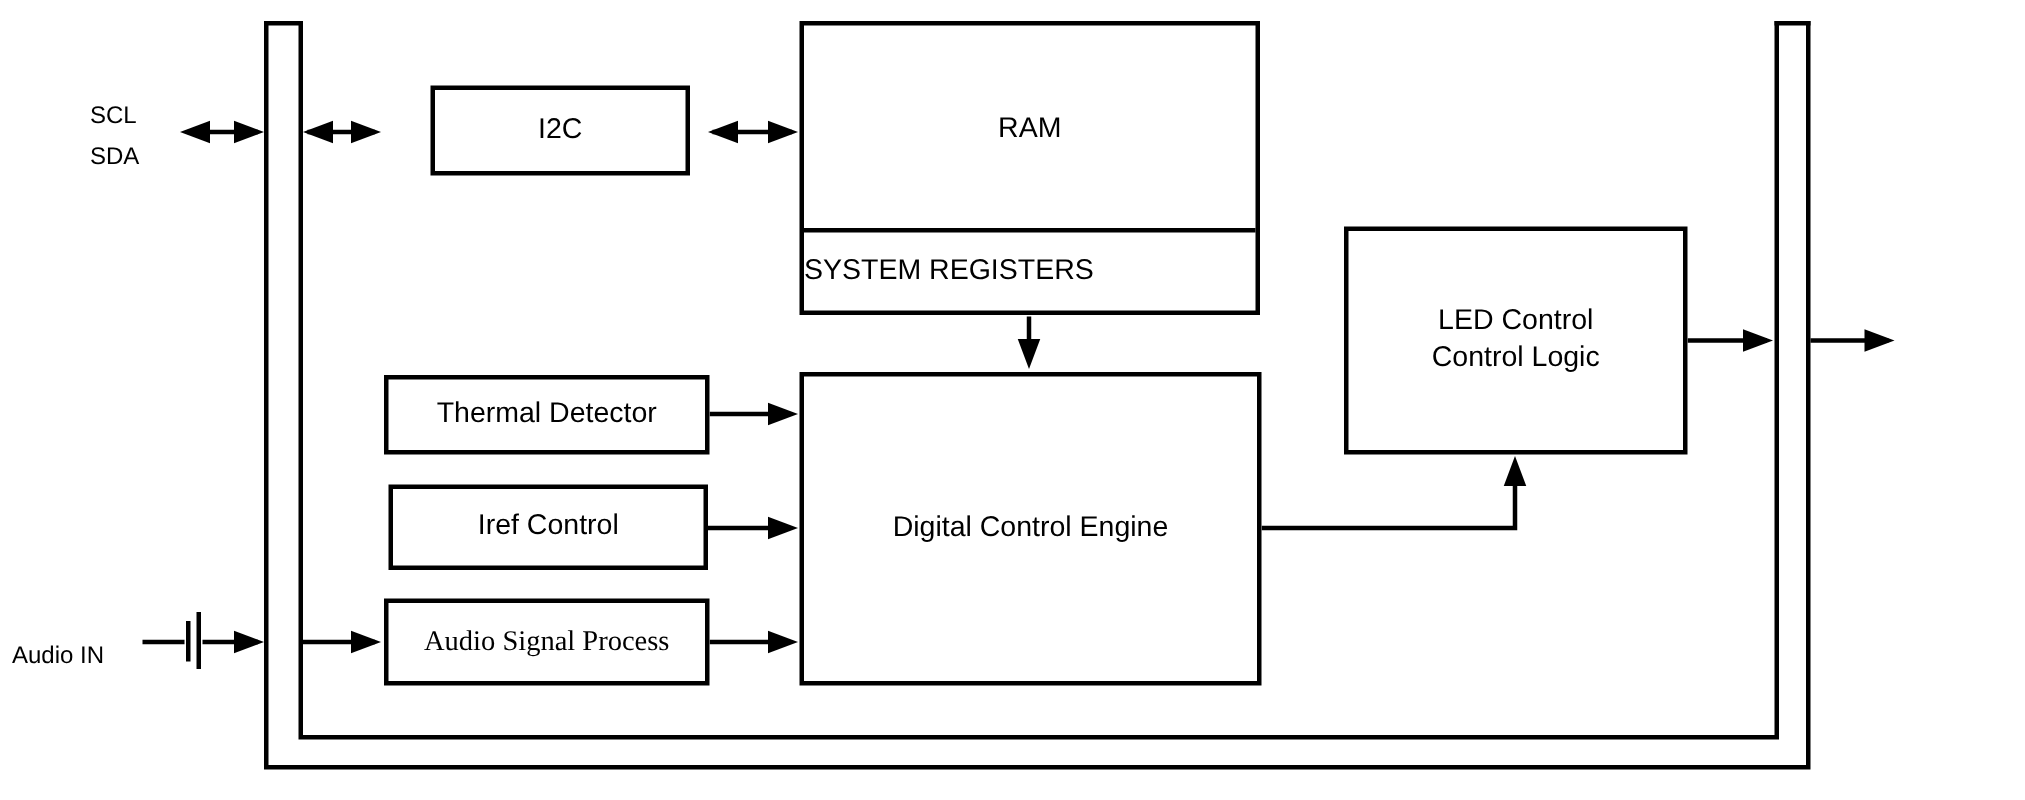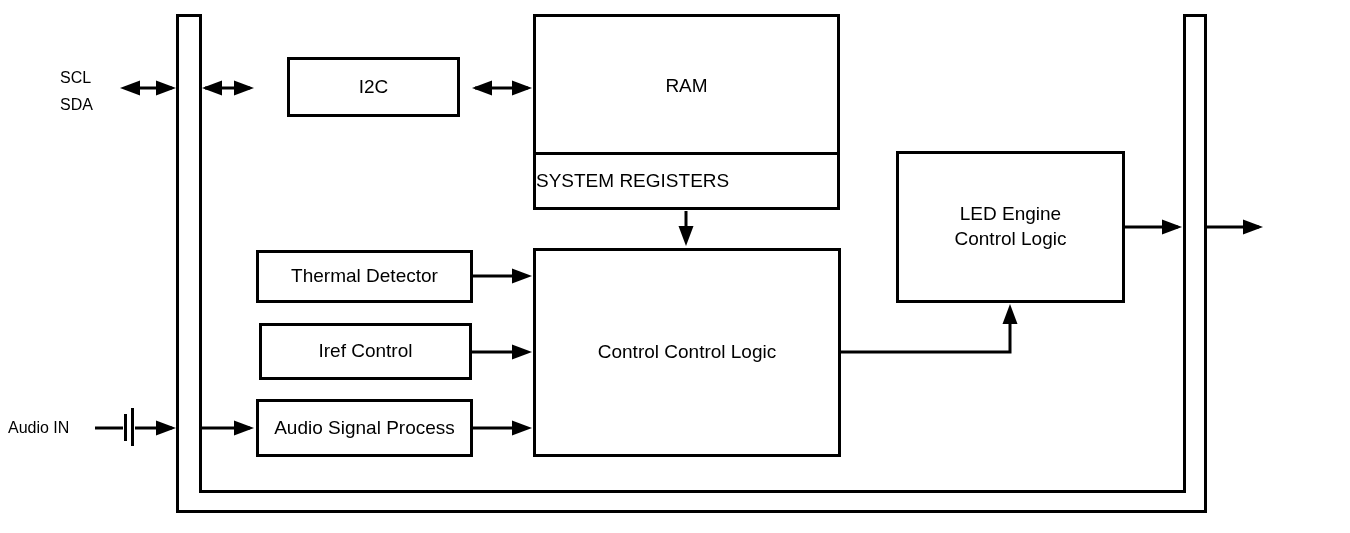--- a/index.html
+++ b/index.html
@@ -137,44 +137,44 @@
     <div class="ram-top">
       <span>RAM</span>
     </div>
     <div class="ram-bottom">
       <span>SYSTEM REGISTERS</span>
     </div>
   </div>
 
   <div class="block" style="left:896px; top:151px; width:229px; height:152px;">
     <div>
-      <span>LED Engine</span>
+      <span>LED Control</span>
       <span style="display:block;">Control Logic</span>
     </div>
   </div>
 
   <div class="block" style="left:259px; top:323px; width:213px; height:57px;">
     <span>Iref Control</span>
   </div>
 
   <div class="block" style="left:256px; top:250px; width:217px; height:53px;">
     <span>Thermal Detector</span>
   </div>
 
-  <div class="block" style="left:256px; top:399px; width:217px; height:58px;">
+  <div class="block" style="left:256px; top:399px; width:217px; height:58px;font-family:Liberation Serif, serif;">
     <span>Audio Signal Process</span>
   </div>
 
   <div class="block" style="left:533px; top:248px; width:308px; height:209px;">
-    <span>Control Control Logic</span>
+    <span>Digital Control Engine</span>
   </div>
 
   <div class="pin-label" style="left:60px; top:64px;">
     <span>SCL</span>
     <span>SDA</span>
   </div>
 
-  <div class="pin-label audio-label" style="left:8px; top:415px;">
+  <div class="pin-label audio-label" style="left:8px; top:425px;">
     <span>Audio IN</span>
   </div>
 
 
 </div>
 
 </body></html>

